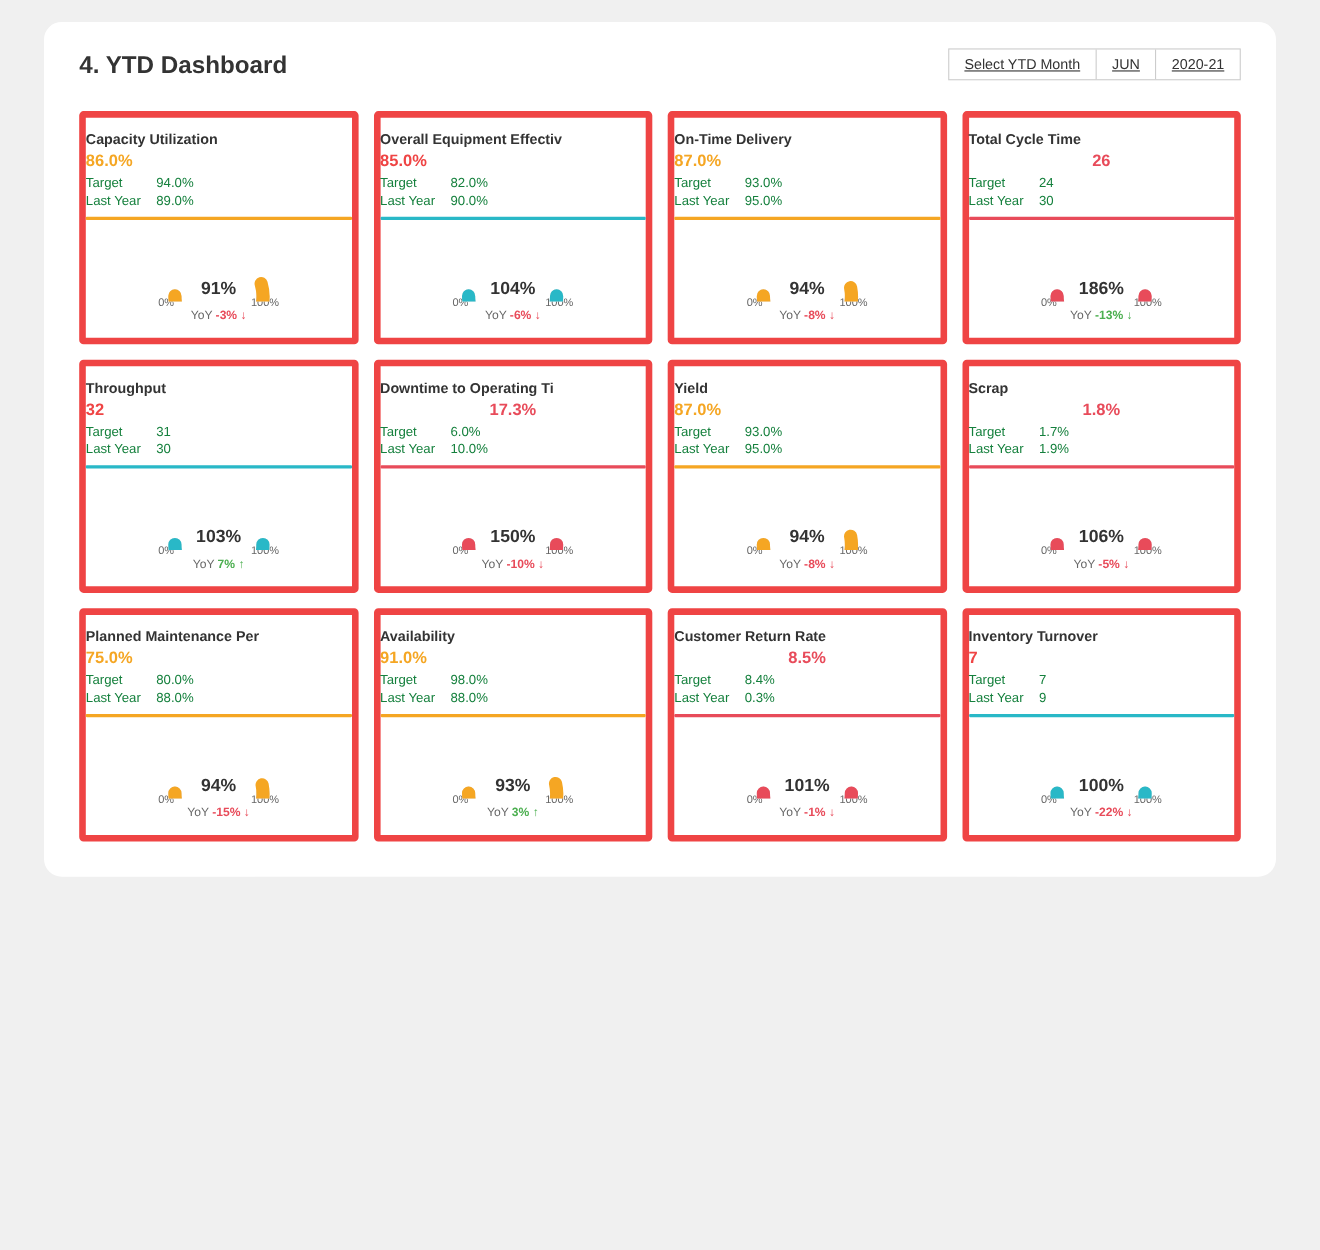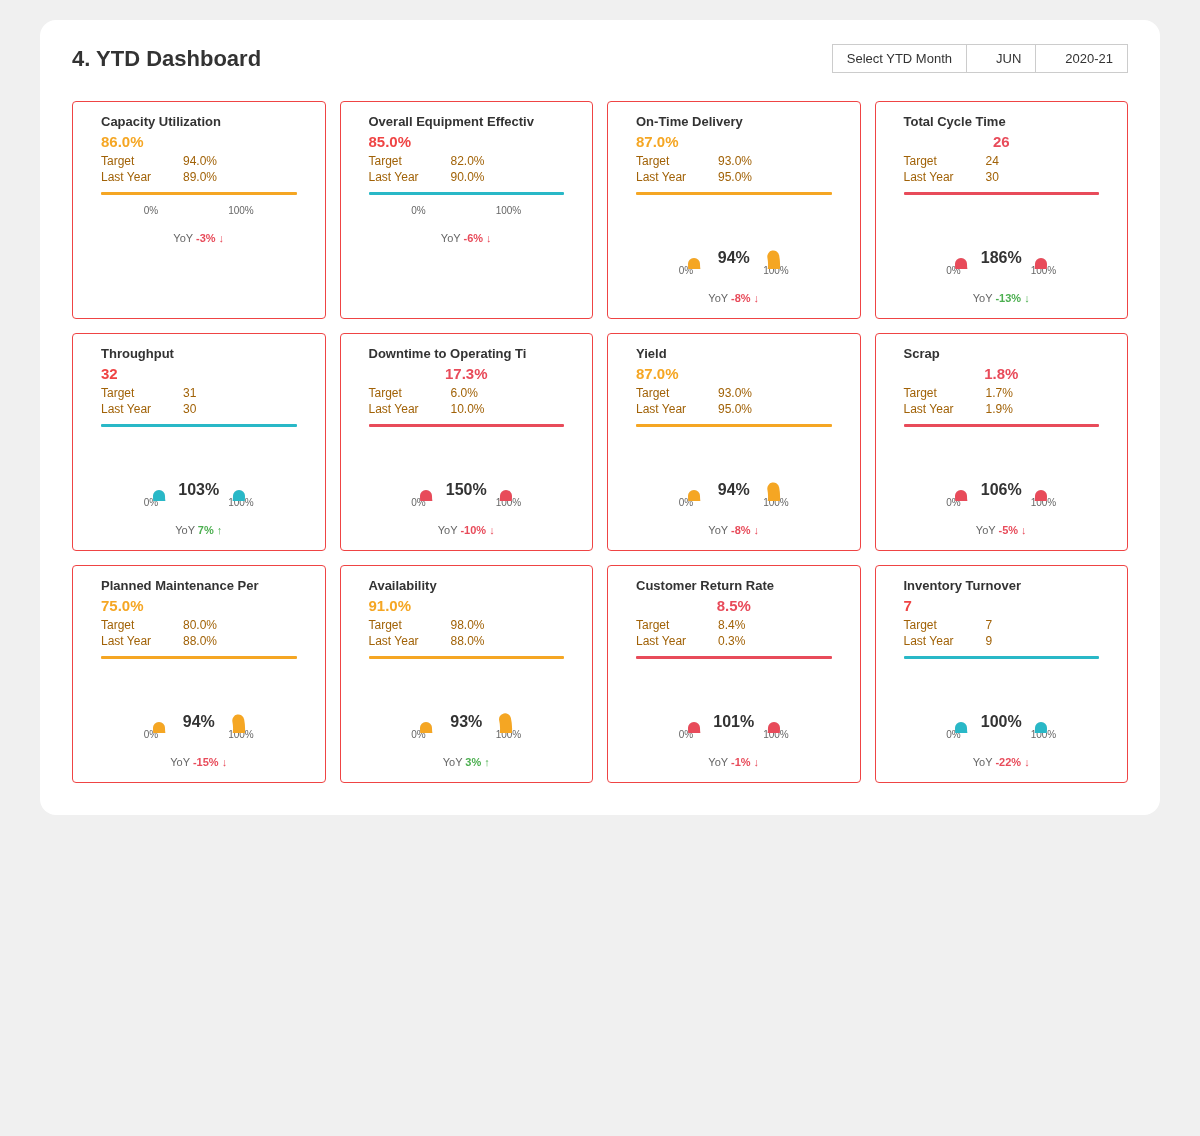--- a/index.html
+++ b/index.html
@@ -22,59 +22,60 @@
       justify-content: space-between;
       margin-bottom: 28px;
     }
     .dashboard-title {
       font-size: 22px;
       font-weight: bold;
       color: #333;
     }
     .header-controls {
       display: flex;
-      gap: 15px;
+      gap: 0;
       border: 1px solid #ccc;
+      text-decoration: underline;
     }
     .header-controls span {
       padding: 6px 14px;
       font-size: 13px;
       border-right: 1px solid #ccc;
       color: #333;
     }
     .header-controls span:last-child {
       border-right: none;
     }
     .grid {
       display: grid;
       grid-template-columns: repeat(4, 1fr);
       gap: 14px;
     }
     .card {
-      border: 1px solid #ef4444;
+      border: 6px solid #ef4444;
       border-radius: 4px;
-      padding: 12px 28px 10px;
+      padding: 12px 0 10px;
       background: #fff;
     }
     .card-title {
       font-weight: bold;
       font-size: 13px;
       color: #333;
       margin-bottom: 4px;
     }
     .card-value {
       font-size: 15px;
       font-weight: bold;
       margin-bottom: 4px;
     }
     .card-row {
       display: flex;
-      gap: 22px;
+      gap: 4px;
       font-size: 12px;
-      color: #a16207;
+      color: #15803d;
       margin-bottom: 2px;
     }
     .card-row span:first-child {
       min-width: 60px;
     }
     .divider {
       height: 3px;
       border-radius: 1px;
       margin: 8px 0 6px;
     }
@@ -108,21 +109,21 @@
       transform: translateX(-50%);
       font-size: 16px;
       font-weight: bold;
       color: #333;
       white-space: nowrap;
     }
     .yoy-row {
       font-size: 11px;
       color: #666;
       text-align: center;
-      margin-top: 16px;
+      margin-top: 0;
     }
     .yoy-value { font-weight: bold; }
     .color-yellow { color: #f5a623; }
     .color-cyan { color: #ef4444; }
     .color-red { color: #e84b5a; text-align: center; }
     .color-green { color: #4caf50; }
     .bg-yellow { background: #f5a623; }
     .bg-cyan { background: #29b8c7; }
     .bg-red { background: #e84b5a; }
   </style>
@@ -147,20 +148,27 @@
       <div class="card-row">
         <span>Target</span>
         <span>94.0%</span>
       </div>
       <div class="card-row">
         <span>Last Year</span>
         <span>89.0%</span>
       </div>
       <div class="divider bg-yellow"></div>
       <div class="gauge-area">
+        <div class="gauge-container">
+          <svg class="gauge-svg" viewBox="0 0 110 60" xmlns="http://www.w3.org/2000/svg">
+    <path d="M 15 55 A 40 40 0 0 0 95 54.99999999999999" fill="none" stroke="#e0e0e0" stroke-width="12" stroke-linecap="round"></path>
+    <path d="M 15 55 A 40 40 0 1 0 93.41174742707773 43.84035575843083" fill="none" stroke="#f5a623" stroke-width="12" stroke-linecap="round"></path>
+  </svg>
+          <div class="gauge-center-value">91%</div>
+        </div>
         <div class="gauge-labels">
           <span>0%</span>
           <span>100%</span>
         </div>
         <div class="yoy-row">
           <span>YoY </span>
           <span class="yoy-value color-red">-3% ↓</span>
         </div>
       </div>
     </div>
@@ -171,20 +179,27 @@
       <div class="card-row">
         <span>Target</span>
         <span>82.0%</span>
       </div>
       <div class="card-row">
         <span>Last Year</span>
         <span>90.0%</span>
       </div>
       <div class="divider bg-cyan"></div>
       <div class="gauge-area">
+        <div class="gauge-container">
+          <svg class="gauge-svg" viewBox="0 0 110 60" xmlns="http://www.w3.org/2000/svg">
+    <path d="M 15 55 A 40 40 0 0 0 95 54.99999999999999" fill="none" stroke="#e0e0e0" stroke-width="12" stroke-linecap="round"></path>
+    <path d="M 15 55 A 40 40 0 1 0 95 54.99999999999999" fill="none" stroke="#29b8c7" stroke-width="12" stroke-linecap="round"></path>
+  </svg>
+          <div class="gauge-center-value">104%</div>
+        </div>
         <div class="gauge-labels">
           <span>0%</span>
           <span>100%</span>
         </div>
         <div class="yoy-row">
           <span>YoY </span>
           <span class="yoy-value color-red">-6% ↓</span>
         </div>
       </div>
     </div>

